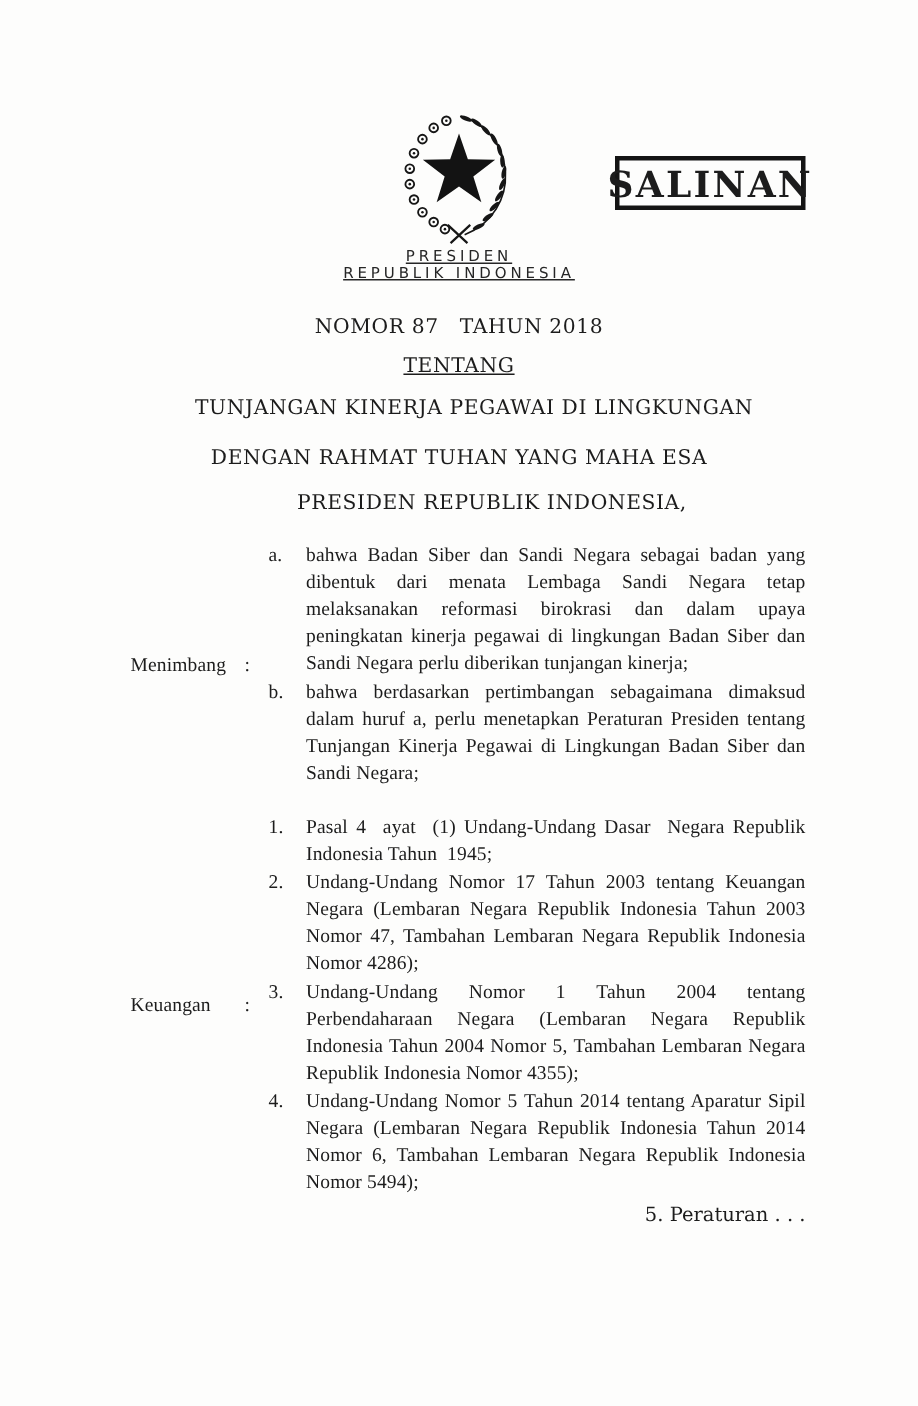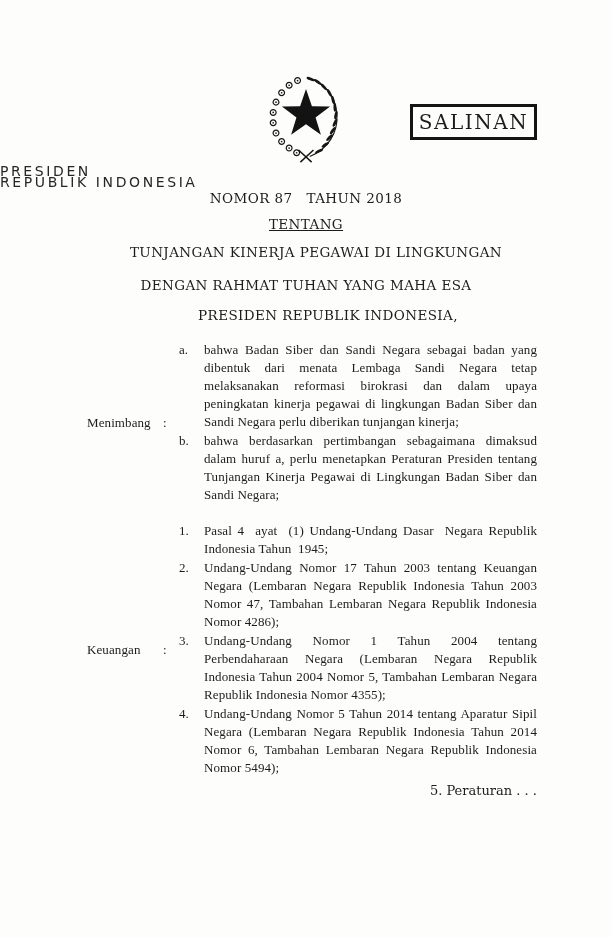--- a/index.html
+++ b/index.html
@@ -22,39 +22,41 @@
     position: absolute;
     top: 104px;
     left: 410px;
     width: 127px;
     height: 36px;
     border: 3px solid #141414;
     display: flex;
     align-items: center;
     justify-content: center;
     font-family: "DejaVu Serif", serif;
-    font-weight: normal;
-    font-size: 20px;
+    font-weight: bold;
+    font-size: 24px;
     letter-spacing: 1.5px;
   }
 
   .letterhead {
     margin-top: 2px;
+    text-align: center;
     font-family: "DejaVu Sans", sans-serif;
-    font-size: 14px;
+    font-size: 10px;
     letter-spacing: 2.6px;
     line-height: 11px;
     color: #262626;
+    text-decoration: underline;
   }
 
   
   .title-block { text-align: center; font-size: 13.5px; letter-spacing: 0.4px; }
   .tl { line-height: 20px; }
   .tl-heading    { margin-top: 15px; }
-  .tl-number     { white-space: pre; }
+  .tl-number     { white-space: pre; margin-top: 20px; }
   .tl-tentang    { margin-top: 6px; text-decoration: underline; }
   .tl-subject1   { margin-top: 8px; padding-left: 20px; }
   .tl-invocation { margin-top: 13px; text-align: center; }
   .tl-authority  { margin-top: 10px; padding-left: 44px; }
 
   
   .body-block {
     margin: 16px 75px 0 87px;
     font-size: 13px;
     line-height: 18px;

